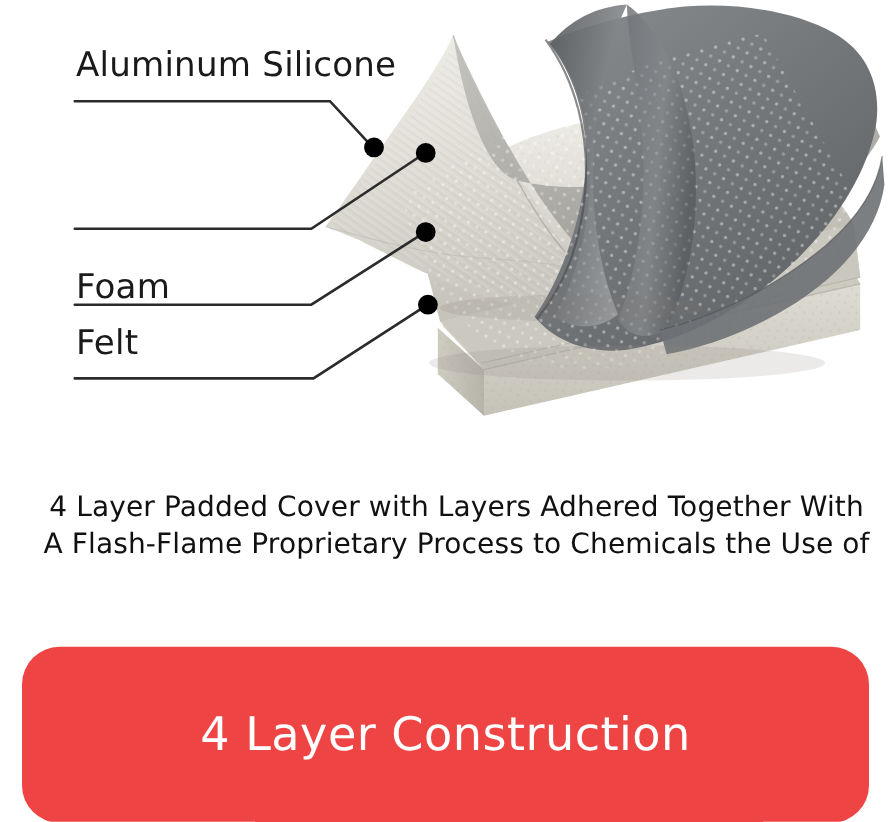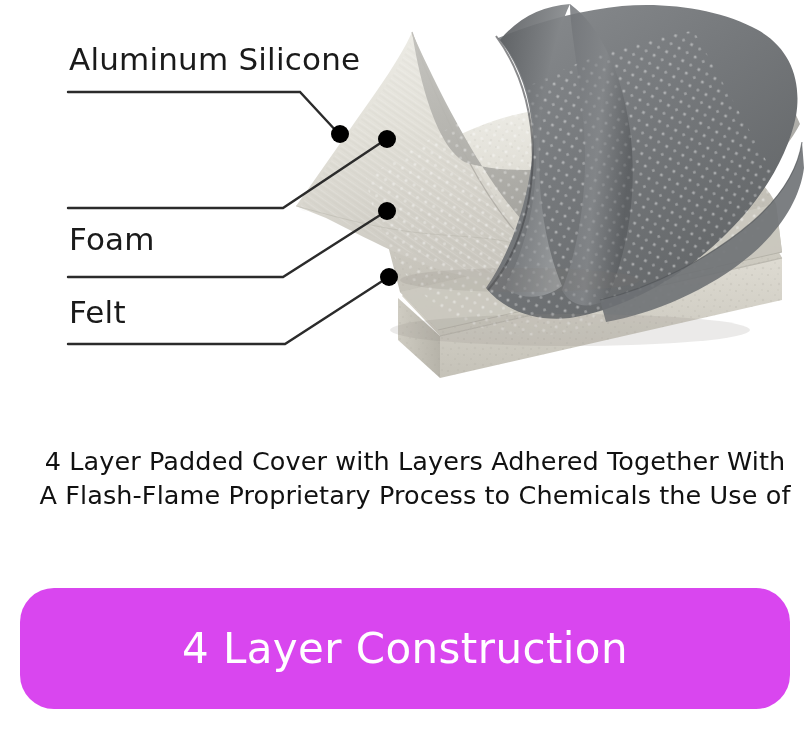--- a/index.html
+++ b/index.html
@@ -43,21 +43,21 @@
     color: #1a1a1a;
     font-size: 31px;
     font-weight: 400;
     letter-spacing: 0.2px;
     white-space: nowrap;
     line-height: 1;
     font-family: "DejaVu Sans", sans-serif;
   }
   .callout-label.lbl-aluminum { left: 69px; top: 44px; }
   .callout-label.lbl-cotton   { left: 69px; top: 161px; }
-  .callout-label.lbl-foam     { left: 69px; top: 224px; }
+  .callout-label.lbl-foam     { left: 69px; top: 246px; }
   .callout-label.lbl-felt     { left: 69px; top: 297px; text-align: center; }
 
   
   .leaders {
     position: absolute;
     left: 0;
     top: 0;
     width: 807px;
     height: 400px;
     pointer-events: none;
@@ -78,22 +78,22 @@
     font-family: "DejaVu Sans", sans-serif;
   }
   .description .line { display: block; padding-left: 23px; }
 
   
   .banner {
     position: absolute;
     left: 20px;
     top: 588px;
     width: 770px;
-    height: 121px;
-    background: #d946ef;
+    height: 160px;
+    background: #ef4444;
     border-radius: 34px;
     display: flex;
     align-items: center;
     justify-content: center;
     text-align: right;
   }
   .banner-text {
     color: #ffffff;
     font-size: 42px;
     font-weight: 400;

